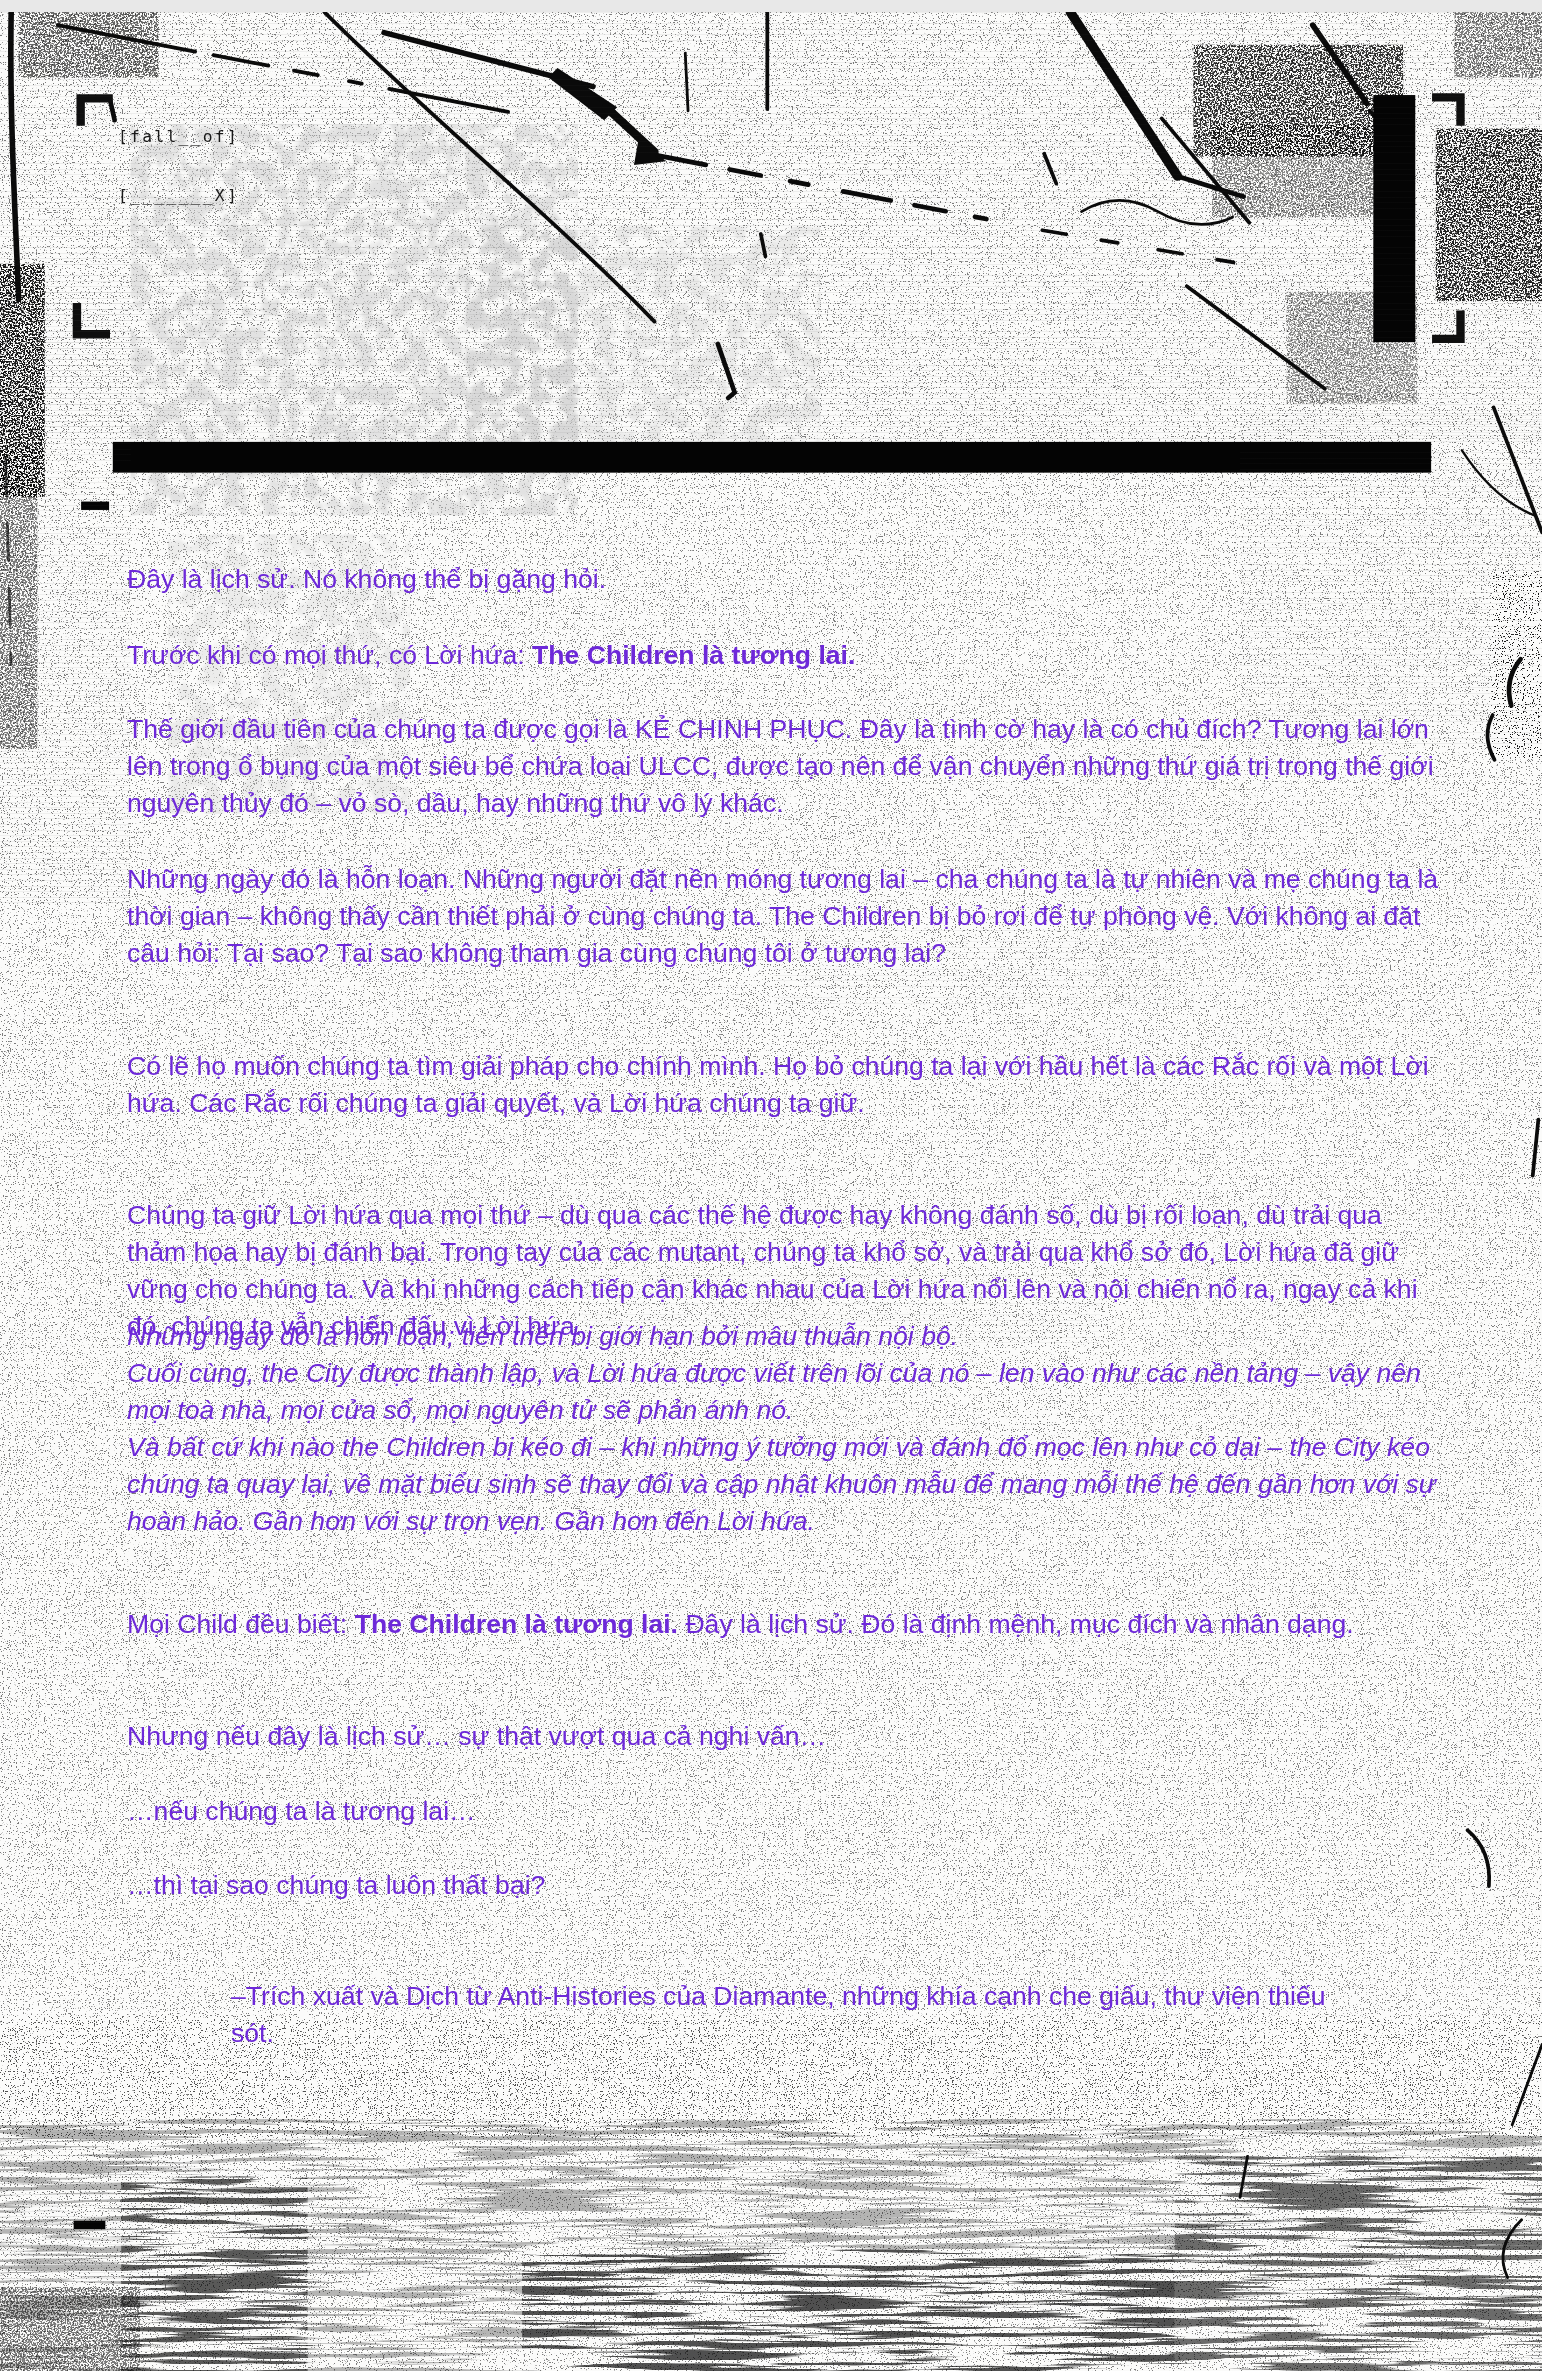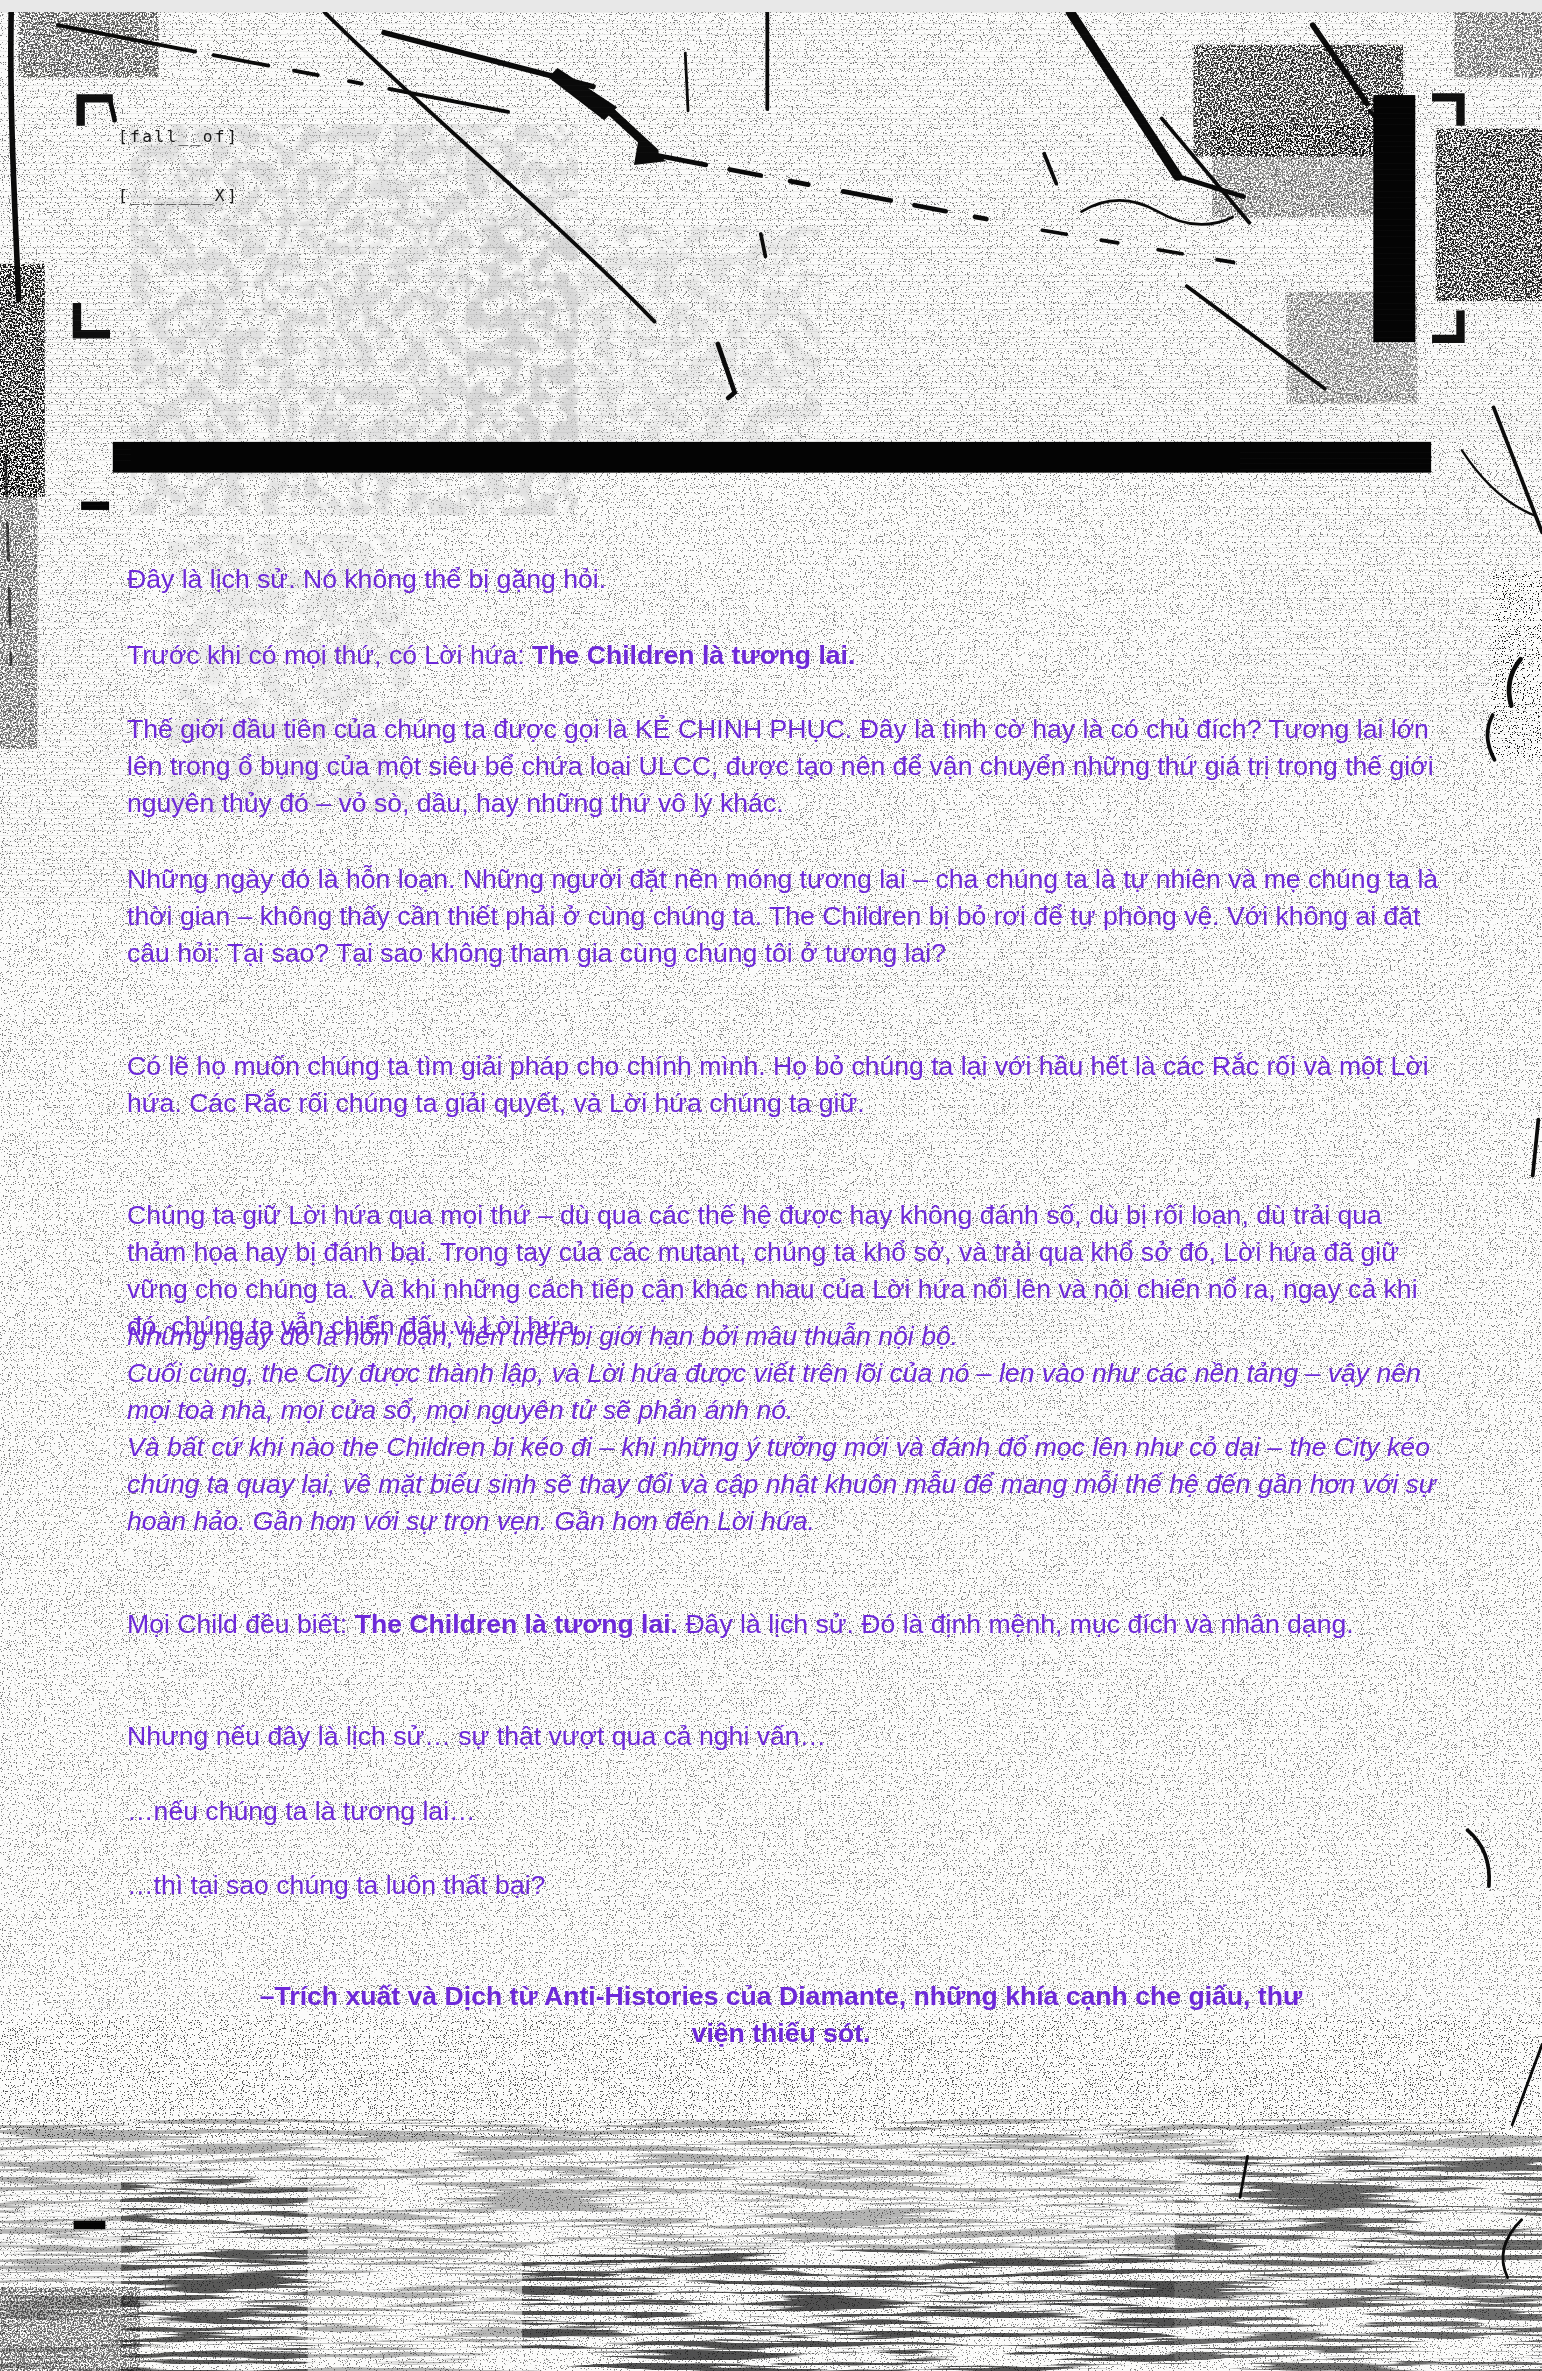--- a/index.html
+++ b/index.html
@@ -17,21 +17,21 @@
     position:absolute;left:118px;top:76px;
     font-family:"DejaVu Sans Mono",monospace;font-size:16.3px;line-height:19.6px;
     letter-spacing:2.3px;color:#191919;white-space:pre;
   }
   .para{
     position:absolute;left:127px;width:1314px;
     font-size:26.6px;line-height:37px;color:#6d28d9;
   }
   .para p{margin:0;font-style:italic;}
   .b{font-weight:700;}
-  .para--footer{left:231px;width:1100px;text-align:center;font-weight:bold;}
+  .para--footer{left:231px;width:1100px;text-align:left;}
 </style>
 </head>
 <body>
 
 <div class="page">
 
   <svg class="grunge-svg" viewBox="0 0 1655 2544" xmlns="http://www.w3.org/2000/svg">
     <defs>
       <filter id="f-grain" x="-5%" y="-5%" width="110%" height="110%">
         <feTurbulence type="fractalNoise" baseFrequency="0.8" numOctaves="2" seed="7"></feTurbulence>

